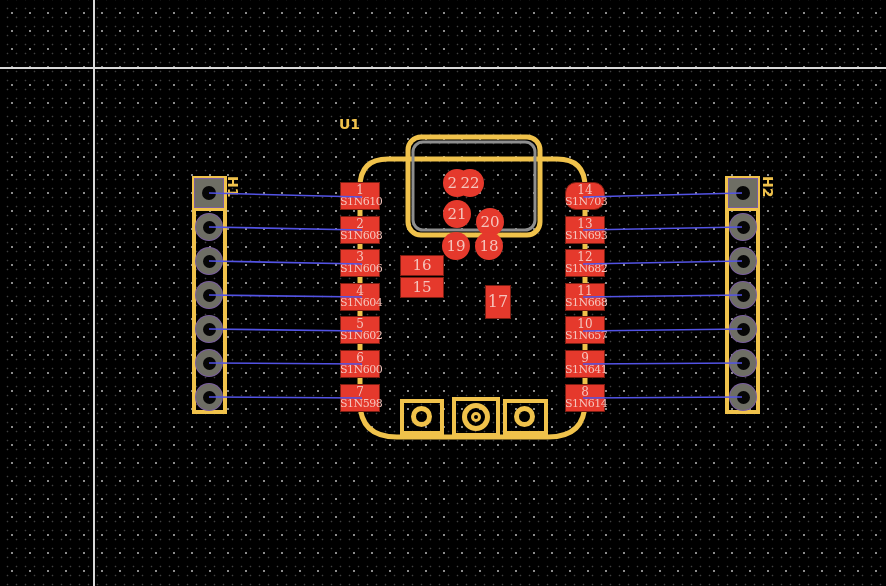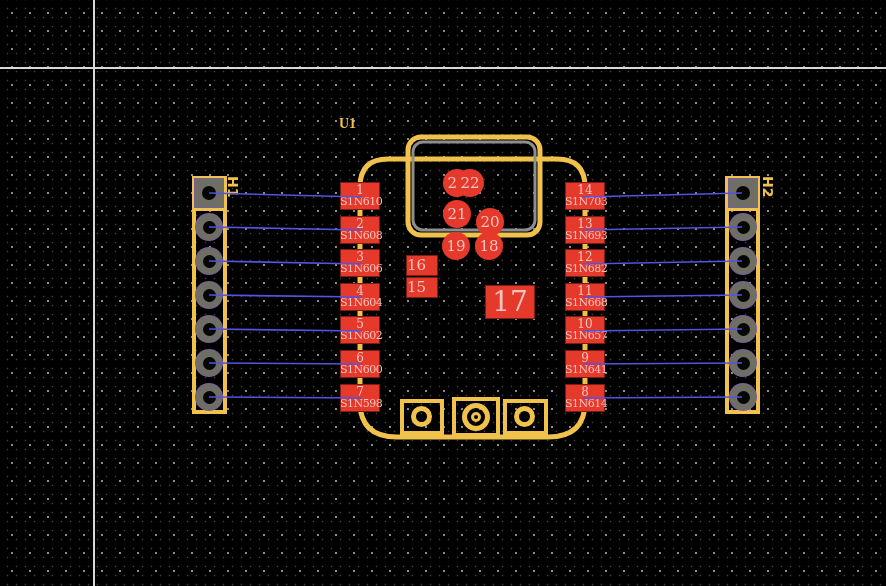--- a/index.html
+++ b/index.html
@@ -28,28 +28,28 @@
   }
   .pad-num{font-size:12px;line-height:12px;margin-top:1px;}
   .pad-net{font-size:11px;line-height:12px;letter-spacing:-0.5px;white-space:nowrap;margin-left:-1px;}
 
   .pad-circle{
     position:absolute;width:28px;height:28px;border-radius:50%;
     background:#e5392c;color:#f5c4bc;font-size:15px;line-height:28px;
     text-align:center;z-index:3;
   }
   .pad-sq-small{
-    position:absolute;width:32px;height:21px;
+    position:absolute;width:44px;height:21px;
     background:#e5392c;border:1px solid #7d1d12;color:#f5c4bc;
-    font-size:15px;line-height:19px;z-index:3;margin-left:6px;
+    font-size:15px;line-height:19px;text-align:center;z-index:3;
   }
   .pad-17{
-    position:absolute;width:50px;height:34px;
+    position:absolute;width:26px;height:34px;
     background:#e5392c;border:1px solid #7d1d12;color:#f5c4bc;
-    font-size:28px;line-height:32px;text-align:center;z-index:3;
+    font-size:16px;line-height:32px;text-align:center;z-index:3;
   }
 
   .header-box{position:absolute;width:35px;height:238px;border:4px solid #f0c24b;z-index:2;background:transparent;}
   .header-divider{position:absolute;width:35px;height:4px;background:#f0c24b;z-index:2;}
   .sq-pad{position:absolute;width:28px;height:28px;background:#6e6e64;box-shadow:0 0 0 1px #7a5f9e;z-index:3;}
   .sq-pad .hole{position:absolute;left:7px;top:7px;width:14px;height:14px;background:#060606;border-radius:50%;}
   .ring-pad{position:absolute;width:26px;height:26px;border-radius:50%;background:#6e6e64;box-shadow:0 0 0 1px #7a5f9e;z-index:3;}
   .ring-pad .hole{position:absolute;left:6.5px;top:6.5px;width:13px;height:13px;background:#060606;border-radius:50%;}
 
   .mount-box{position:absolute;border:4px solid #f0c24b;z-index:3;}
@@ -119,21 +119,21 @@
       <div class="hole"></div>
     </div>
   <div class="ring-pad" style="left:730px;top:350px;">
       <div class="hole"></div>
     </div>
   <div class="ring-pad" style="left:730px;top:384px;">
       <div class="hole"></div>
     </div>
   <div class="ref-label ref-vert" style="left:775px;top:176px;">H2</div>
 
-  <div class="ref-label" style="left:339px;top:117px;font-family:Liberation Serif, serif;">U1</div>
+  <div class="ref-label" style="left:339px;top:117px;">U1</div>
 
   <div class="pad-rect" style="left:340px;top:182px;">
     <div class="pad-num">1</div>
     <div class="pad-net">S1N610</div>
   </div>
   <div class="pad-rect" style="left:340px;top:216px;">
     <div class="pad-num">2</div>
     <div class="pad-net">S1N608</div>
   </div>
   <div class="pad-rect" style="left:340px;top:249px;">
@@ -150,21 +150,21 @@
   </div>
   <div class="pad-rect" style="left:340px;top:350px;">
     <div class="pad-num">6</div>
     <div class="pad-net">S1N600</div>
   </div>
   <div class="pad-rect" style="left:340px;top:384px;">
     <div class="pad-num">7</div>
     <div class="pad-net">S1N598</div>
   </div>
 
-  <div class="pad-rect" style="left:565px;top:182px;">
+  <div class="pad-rect" style="left:565px;top:182px;border-radius:11px;">
     <div class="pad-num">14</div>
     <div class="pad-net">S1N703</div>
   </div>
   <div class="pad-rect" style="left:565px;top:216px;">
     <div class="pad-num">13</div>
     <div class="pad-net">S1N693</div>
   </div>
   <div class="pad-rect" style="left:565px;top:249px;">
     <div class="pad-num">12</div>
     <div class="pad-net">S1N682</div>

